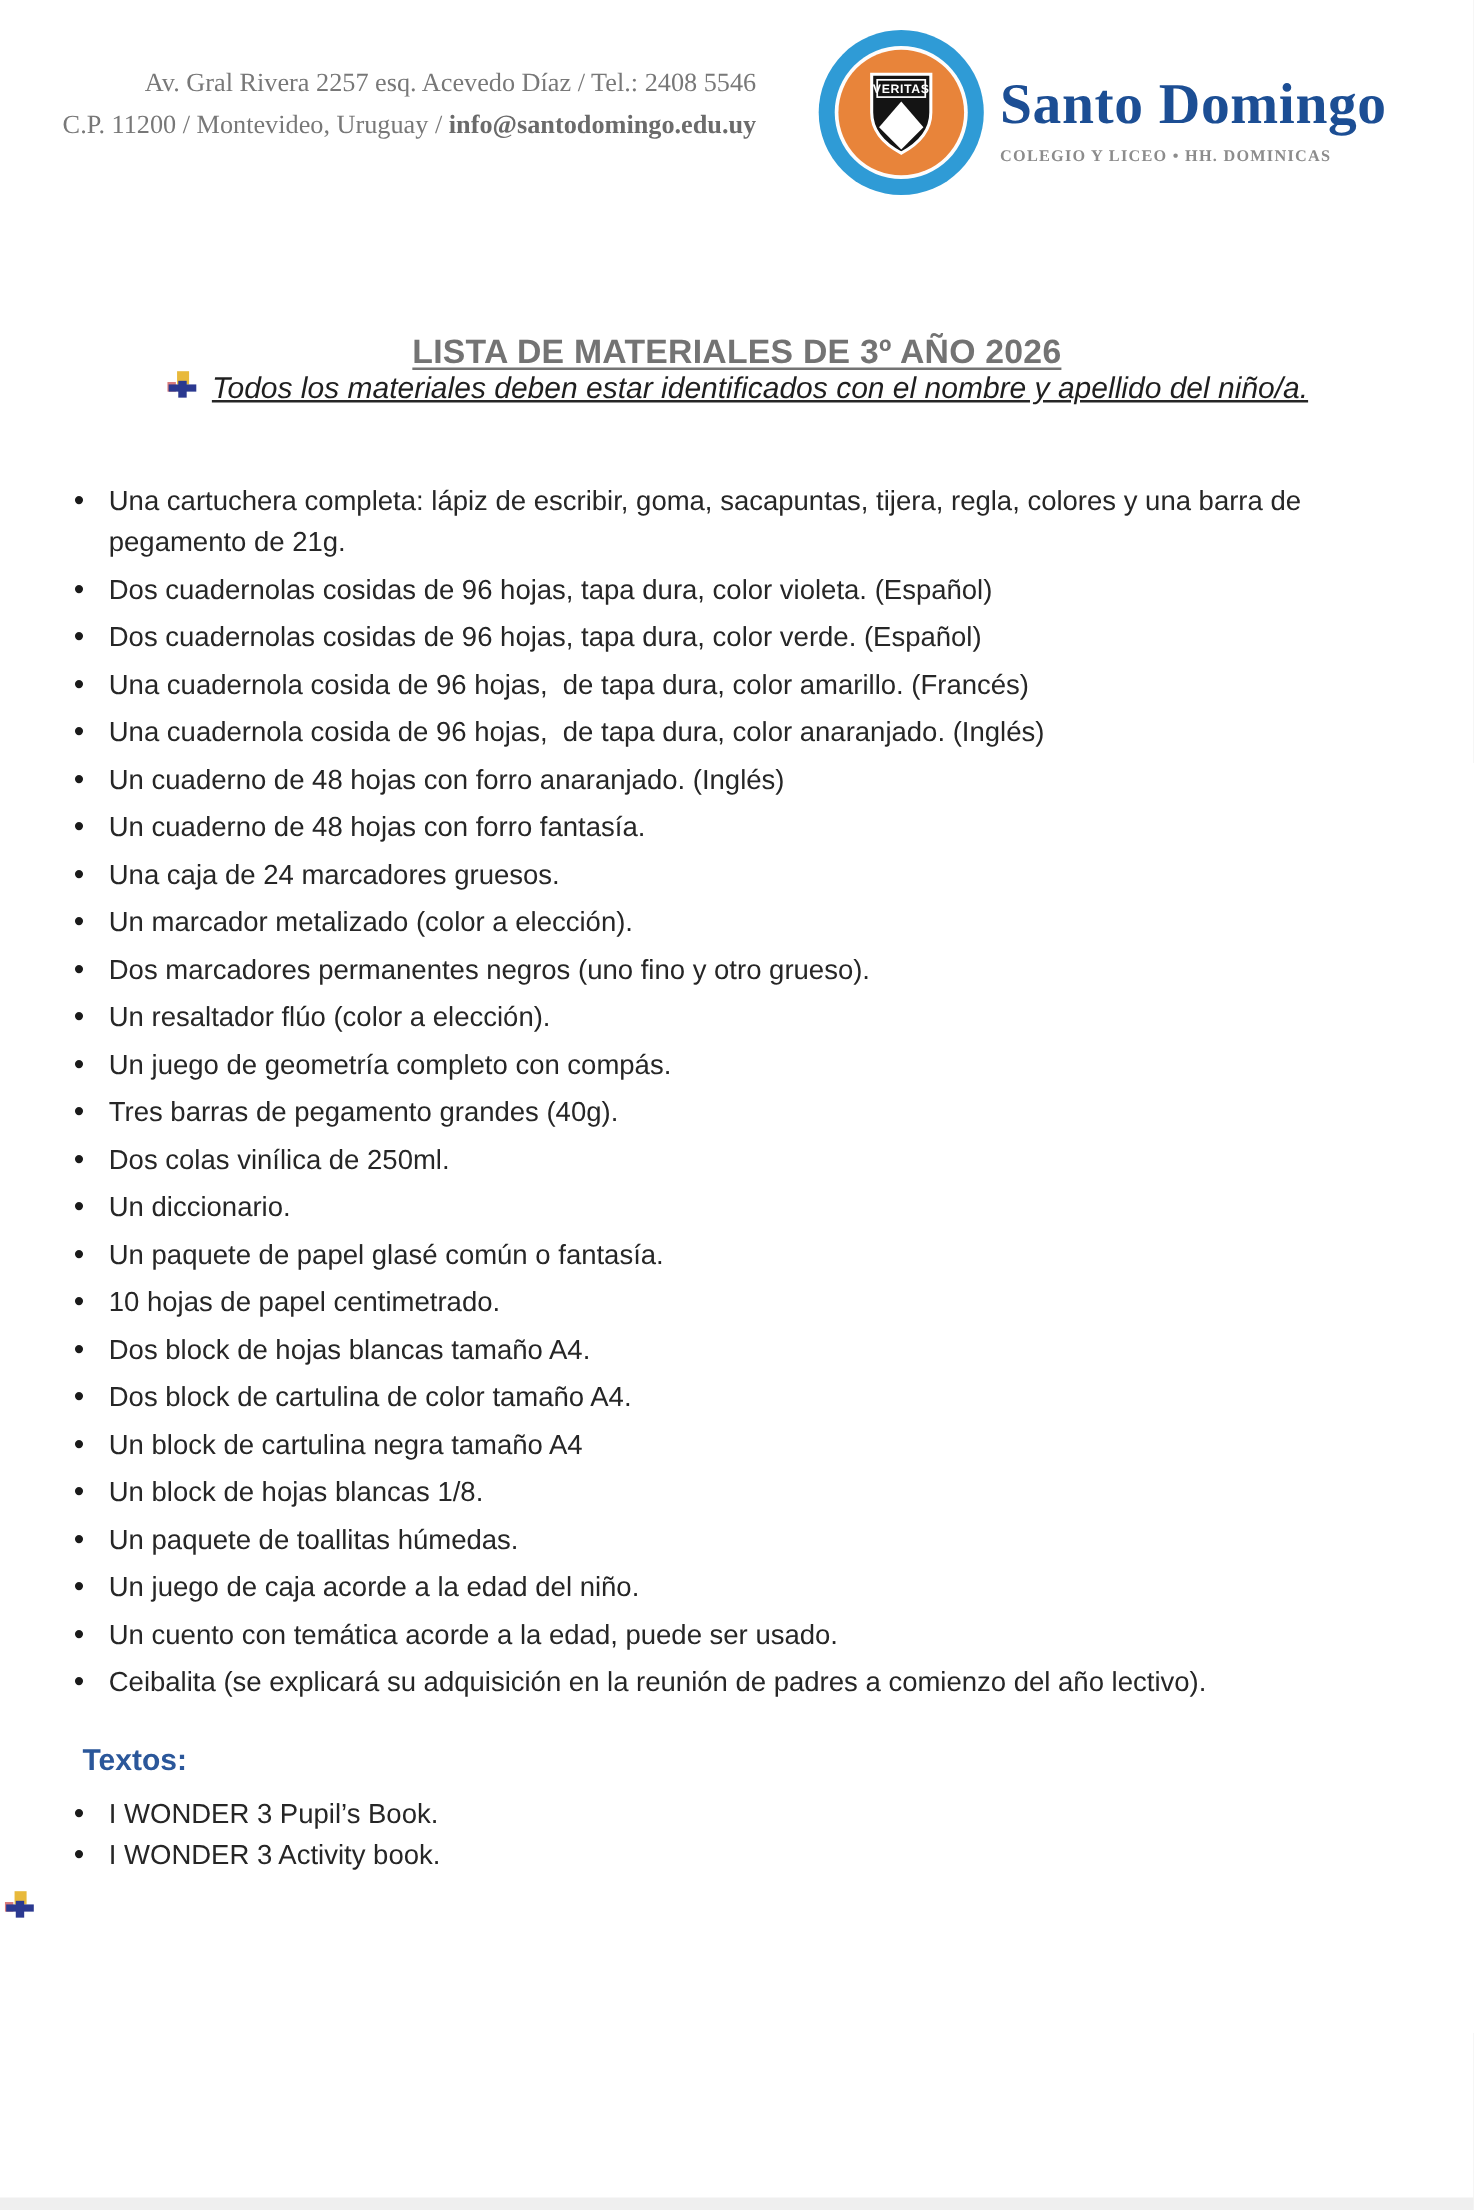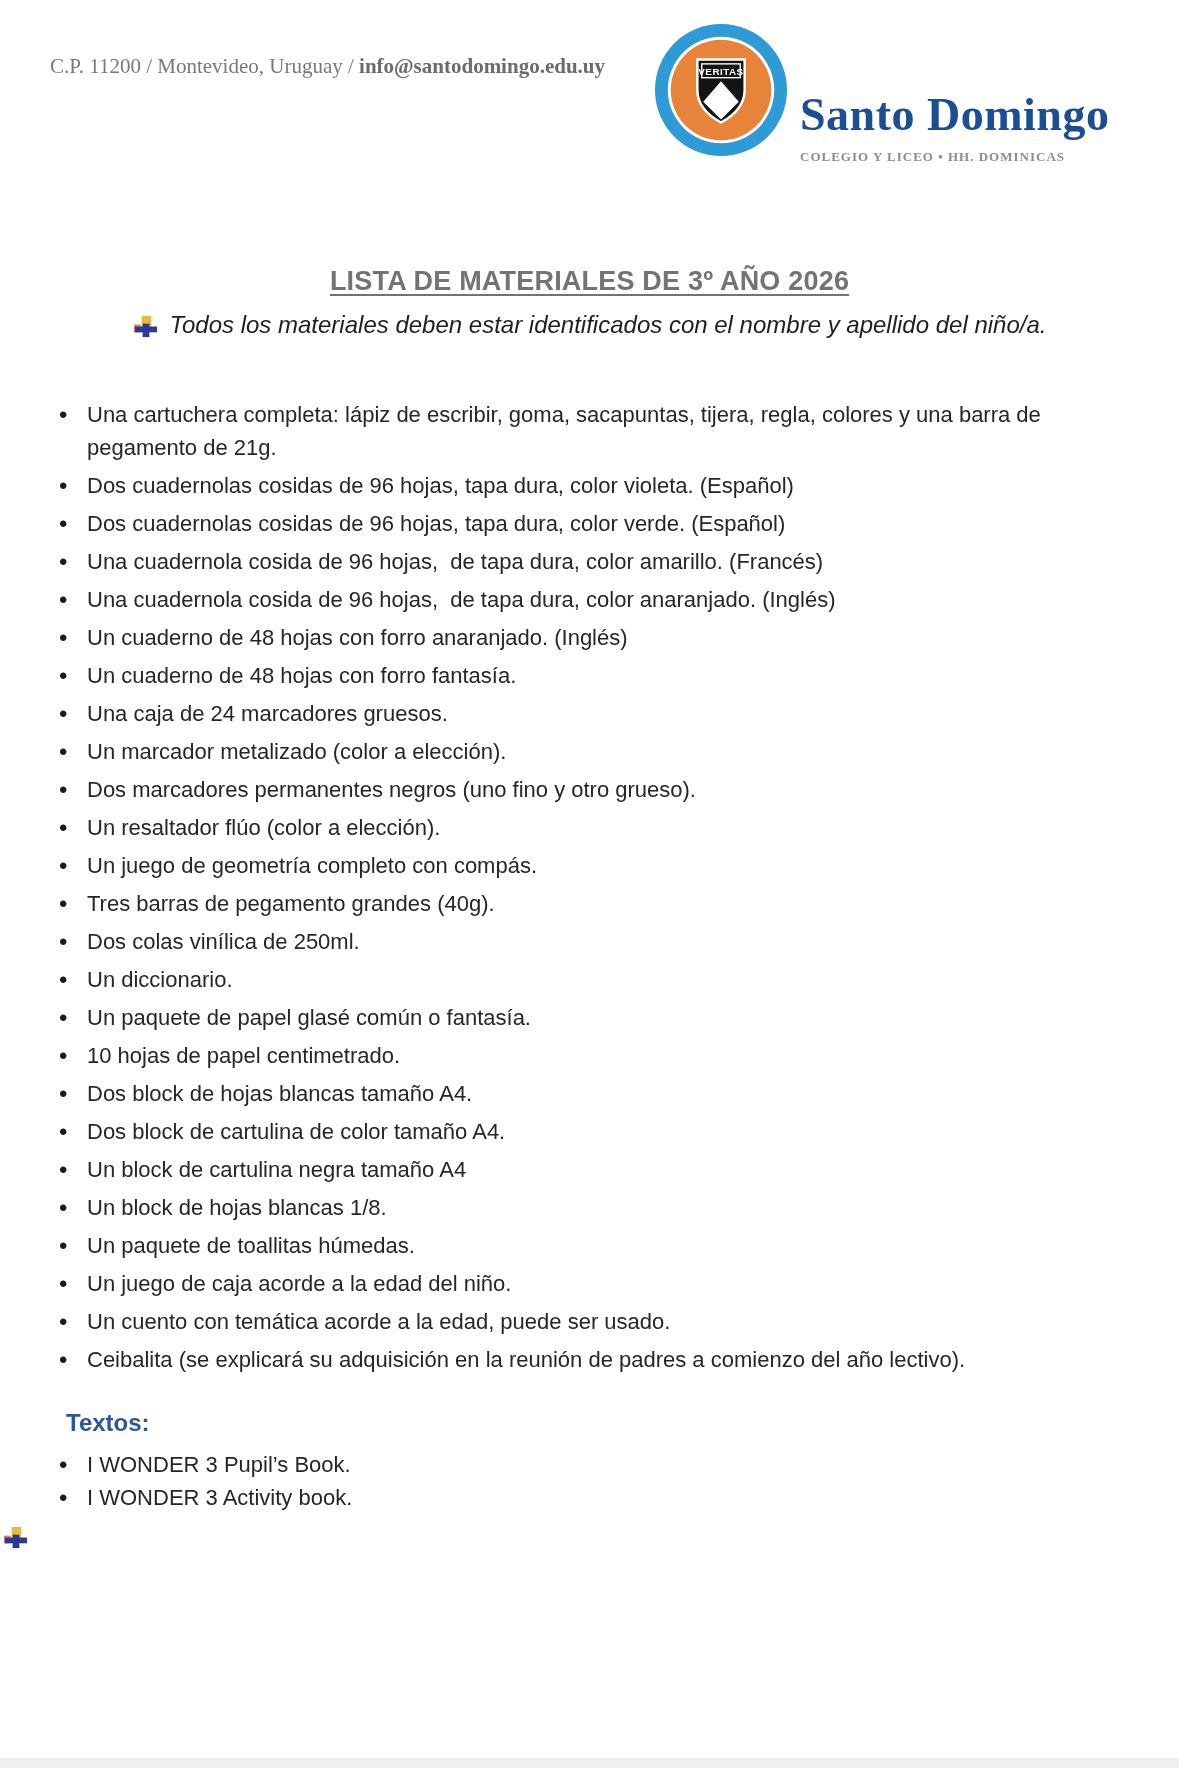--- a/index.html
+++ b/index.html
@@ -23,43 +23,42 @@
     white-space:nowrap;
   }
   .address .email { font-weight:700; color:#6b6b6b; }
 
   .logo { position:absolute; left:652px; top:21px; width:138px; height:138px; }
 
   .brand { position:absolute; left:800px; top:60px; }
   .brand-name {
     font-family:"Liberation Serif", serif;
     font-size:46px; font-weight:700; color:#1C4E94;
-    line-height:1; letter-spacing:0.5px; white-space:nowrap;margin-top:32px;
+    line-height:1; letter-spacing:0.5px; white-space:nowrap;
   }
   .brand-sub {
     margin-top:11px;
     font-family:"Liberation Serif", serif;
     font-size:13px; font-weight:700; color:#8C8C8C;
     letter-spacing:1px; white-space:nowrap;
   }
 
   
   .title {
     margin:36px 0 0;
     text-align:center;
     font-size:27px; font-weight:700; color:#737373;
     line-height:30px;
     text-decoration:underline;
     text-decoration-thickness:2px;
     text-underline-offset:4px;
     letter-spacing:0.2px;
   }
   .intro {
-    margin-top:14px;
-    display:flex; justify-content:center; align-items:flex-end; gap:12px;
+    display:flex; justify-content:center; align-items:flex-start; gap:12px;text-decoration:underline;
   }
   .intro-text {
     font-style:italic; font-size:24px; line-height:30px; color:#1f1f1f;
   }
   .marker-icon { width:25px; height:25px; flex:0 0 auto; }
 
   
   ul.materials {
     list-style:none;
     margin:58px 60px 0 57px; padding:0;
@@ -107,20 +106,21 @@
   }
 </style>
 </head>
 <body>
 
 <div class="page">
 
   <div class="header">
 
     <div class="address">
+      <div>Av. Gral Rivera 2257 esq. Acevedo Díaz / Tel.: 2408 5546</div>
       <div><span>C.P. 11200 / Montevideo, Uruguay / </span><span class="email">info@santodomingo.edu.uy</span></div>
     </div>
 
     <svg class="logo" viewBox="0 0 140 140" aria-hidden="true">
       <circle cx="70" cy="70" r="67" fill="#2F9BD6"></circle>
       <circle cx="70" cy="70" r="54" fill="#FDFDFD"></circle>
       <circle cx="70" cy="70" r="51" fill="#E8843A"></circle>
       <path d="M46,39 H94 V70 Q94,90 70,103 Q46,90 46,70 Z" fill="#141414" stroke="#ffffff" stroke-width="2.5"></path>
       <rect x="50.5" y="43.5" width="39" height="14" fill="none" stroke="#ffffff" stroke-width="1.4"></rect>
       <text x="70" y="54.5" text-anchor="middle" fill="#ffffff" font-family="Liberation Sans, sans-serif" font-size="10" font-weight="700" letter-spacing="0.5">VERITAS</text>

